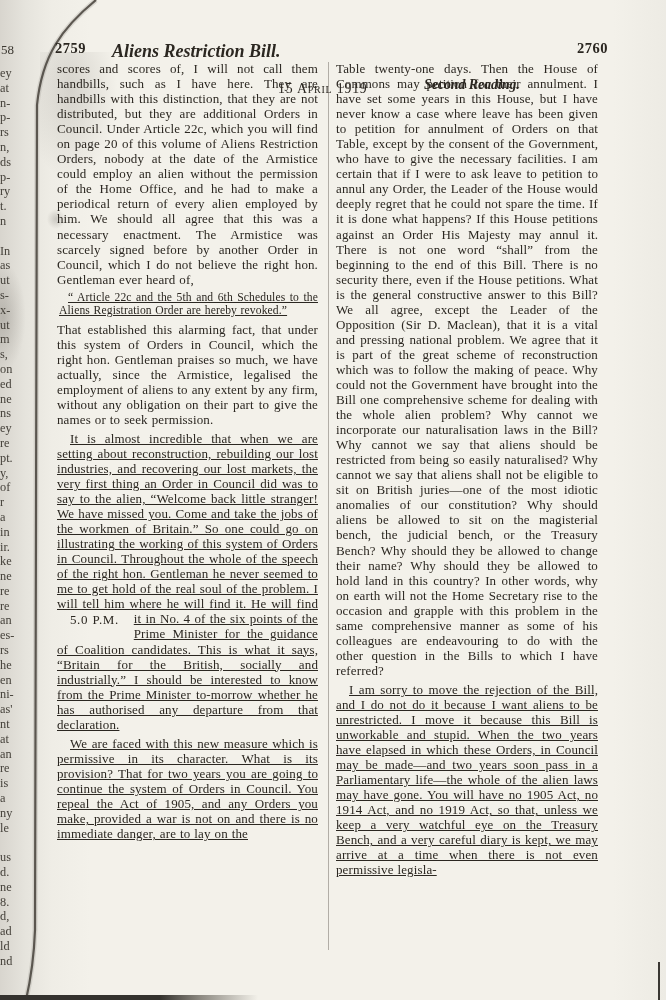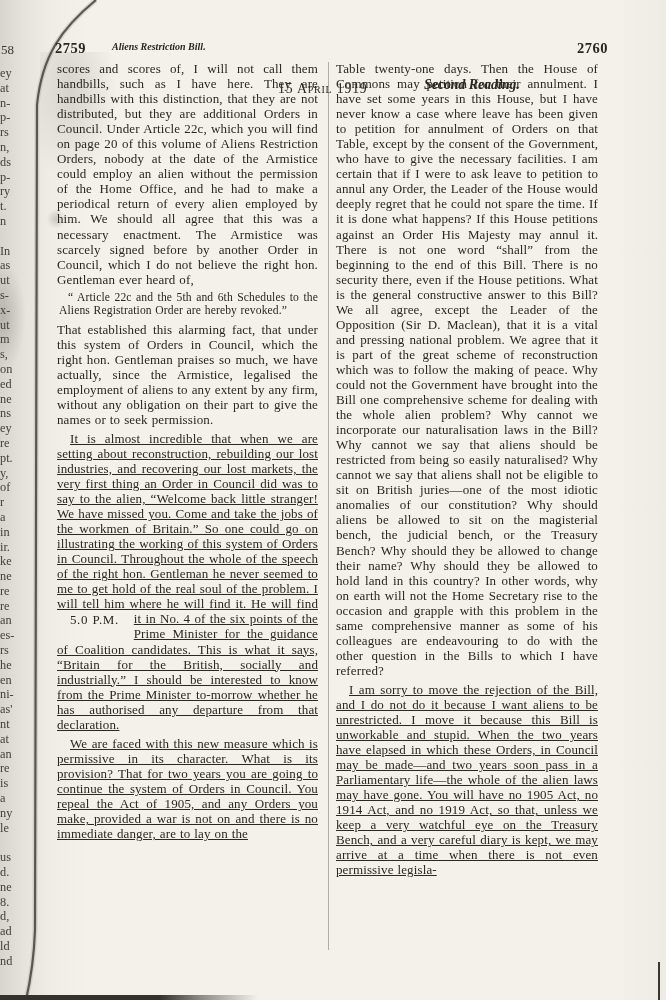--- a/index.html
+++ b/index.html
@@ -17,37 +17,37 @@
   .frag-pageno{position:absolute;left:1px;top:42px;font-size:13px;color:#3c3831;}
   .frag-col{position:absolute;left:0;top:66px;width:20px;text-align:left;}
   .frag{display:block;height:14.8px;line-height:14.8px;font-size:12.3px;color:#45413a;overflow:hidden;}
   
   svg.binding{position:absolute;left:0;top:0;pointer-events:none;}
   
   .header{position:absolute;top:40px;left:0;width:666px;height:20px;color:#2b2721;text-align:right;}
   .header span{position:absolute;white-space:nowrap;}
   .colno{font-weight:700;font-size:14.5px;letter-spacing:.5px;}
   .h-left{left:55px;top:0;}
-  .h-title{left:112px;top:1px;font-style:italic;font-weight:700;font-size:10px;}
+  .h-title{left:112px;top:1px;font-style:italic;font-weight:700;font-size:18px;}
   .h-date{left:278px;top:1px;font-variant:small-caps;font-weight:400;font-size:13.8px;letter-spacing:.8px;margin-top:40px;}
   .h-section{left:424px;top:1px;font-style:italic;font-weight:700;font-size:13.8px;margin-top:36px;}
   .h-right{left:565px;top:0;font-weight:600;margin-left:12px;}
   
   .col{
     position:absolute;top:61px;height:892px;overflow:hidden;
     text-align:justify;color:#2b2721;
     font-size:13px;line-height:15.05px;letter-spacing:.12px;word-spacing:.6px;
   }
   .col-left{left:57px;width:261px;}
   .col-right{left:336px;width:262px;}
   .divider{position:absolute;left:328px;top:62px;width:1px;height:888px;background:rgba(70,64,56,.38);}
   .blk{margin:0;}
   .blk + .blk{margin-top:4px;}
   .indent{text-indent:13px;text-decoration:underline;}
-  .quote{font-size:11.6px;line-height:13.4px;text-indent:9px;margin-top:5px;margin-bottom:0;padding-left:2px;}
+  .quote{font-size:11.6px;line-height:13.4px;text-indent:9px;margin-top:5px;margin-bottom:0;padding-left:2px;text-decoration:underline;}
   .time{float:left;margin:1px 15px 0 0;font-size:13px;letter-spacing:.6px;white-space:nowrap;}
   
   .smudge1{position:absolute;left:40px;top:52px;width:78px;height:130px;
     background:radial-gradient(ellipse at 40% 30%,rgba(45,40,33,.14),rgba(45,40,33,0) 70%);}
   .smudge2{position:absolute;left:-12px;top:262px;width:38px;height:110px;
     background:radial-gradient(ellipse at 40% 50%,rgba(45,40,33,.20),rgba(45,40,33,0) 70%);}
   .smudge3{position:absolute;left:46px;top:208px;width:20px;height:22px;
     background:radial-gradient(ellipse at 50% 50%,rgba(30,26,20,.18),rgba(30,26,20,0) 65%);}
   .bottom-bar{position:absolute;left:0;bottom:0;width:258px;height:5px;
     background:linear-gradient(to right,#34322e 0,#34322e 160px,#8c8981 200px,rgba(140,137,129,0) 258px);}

